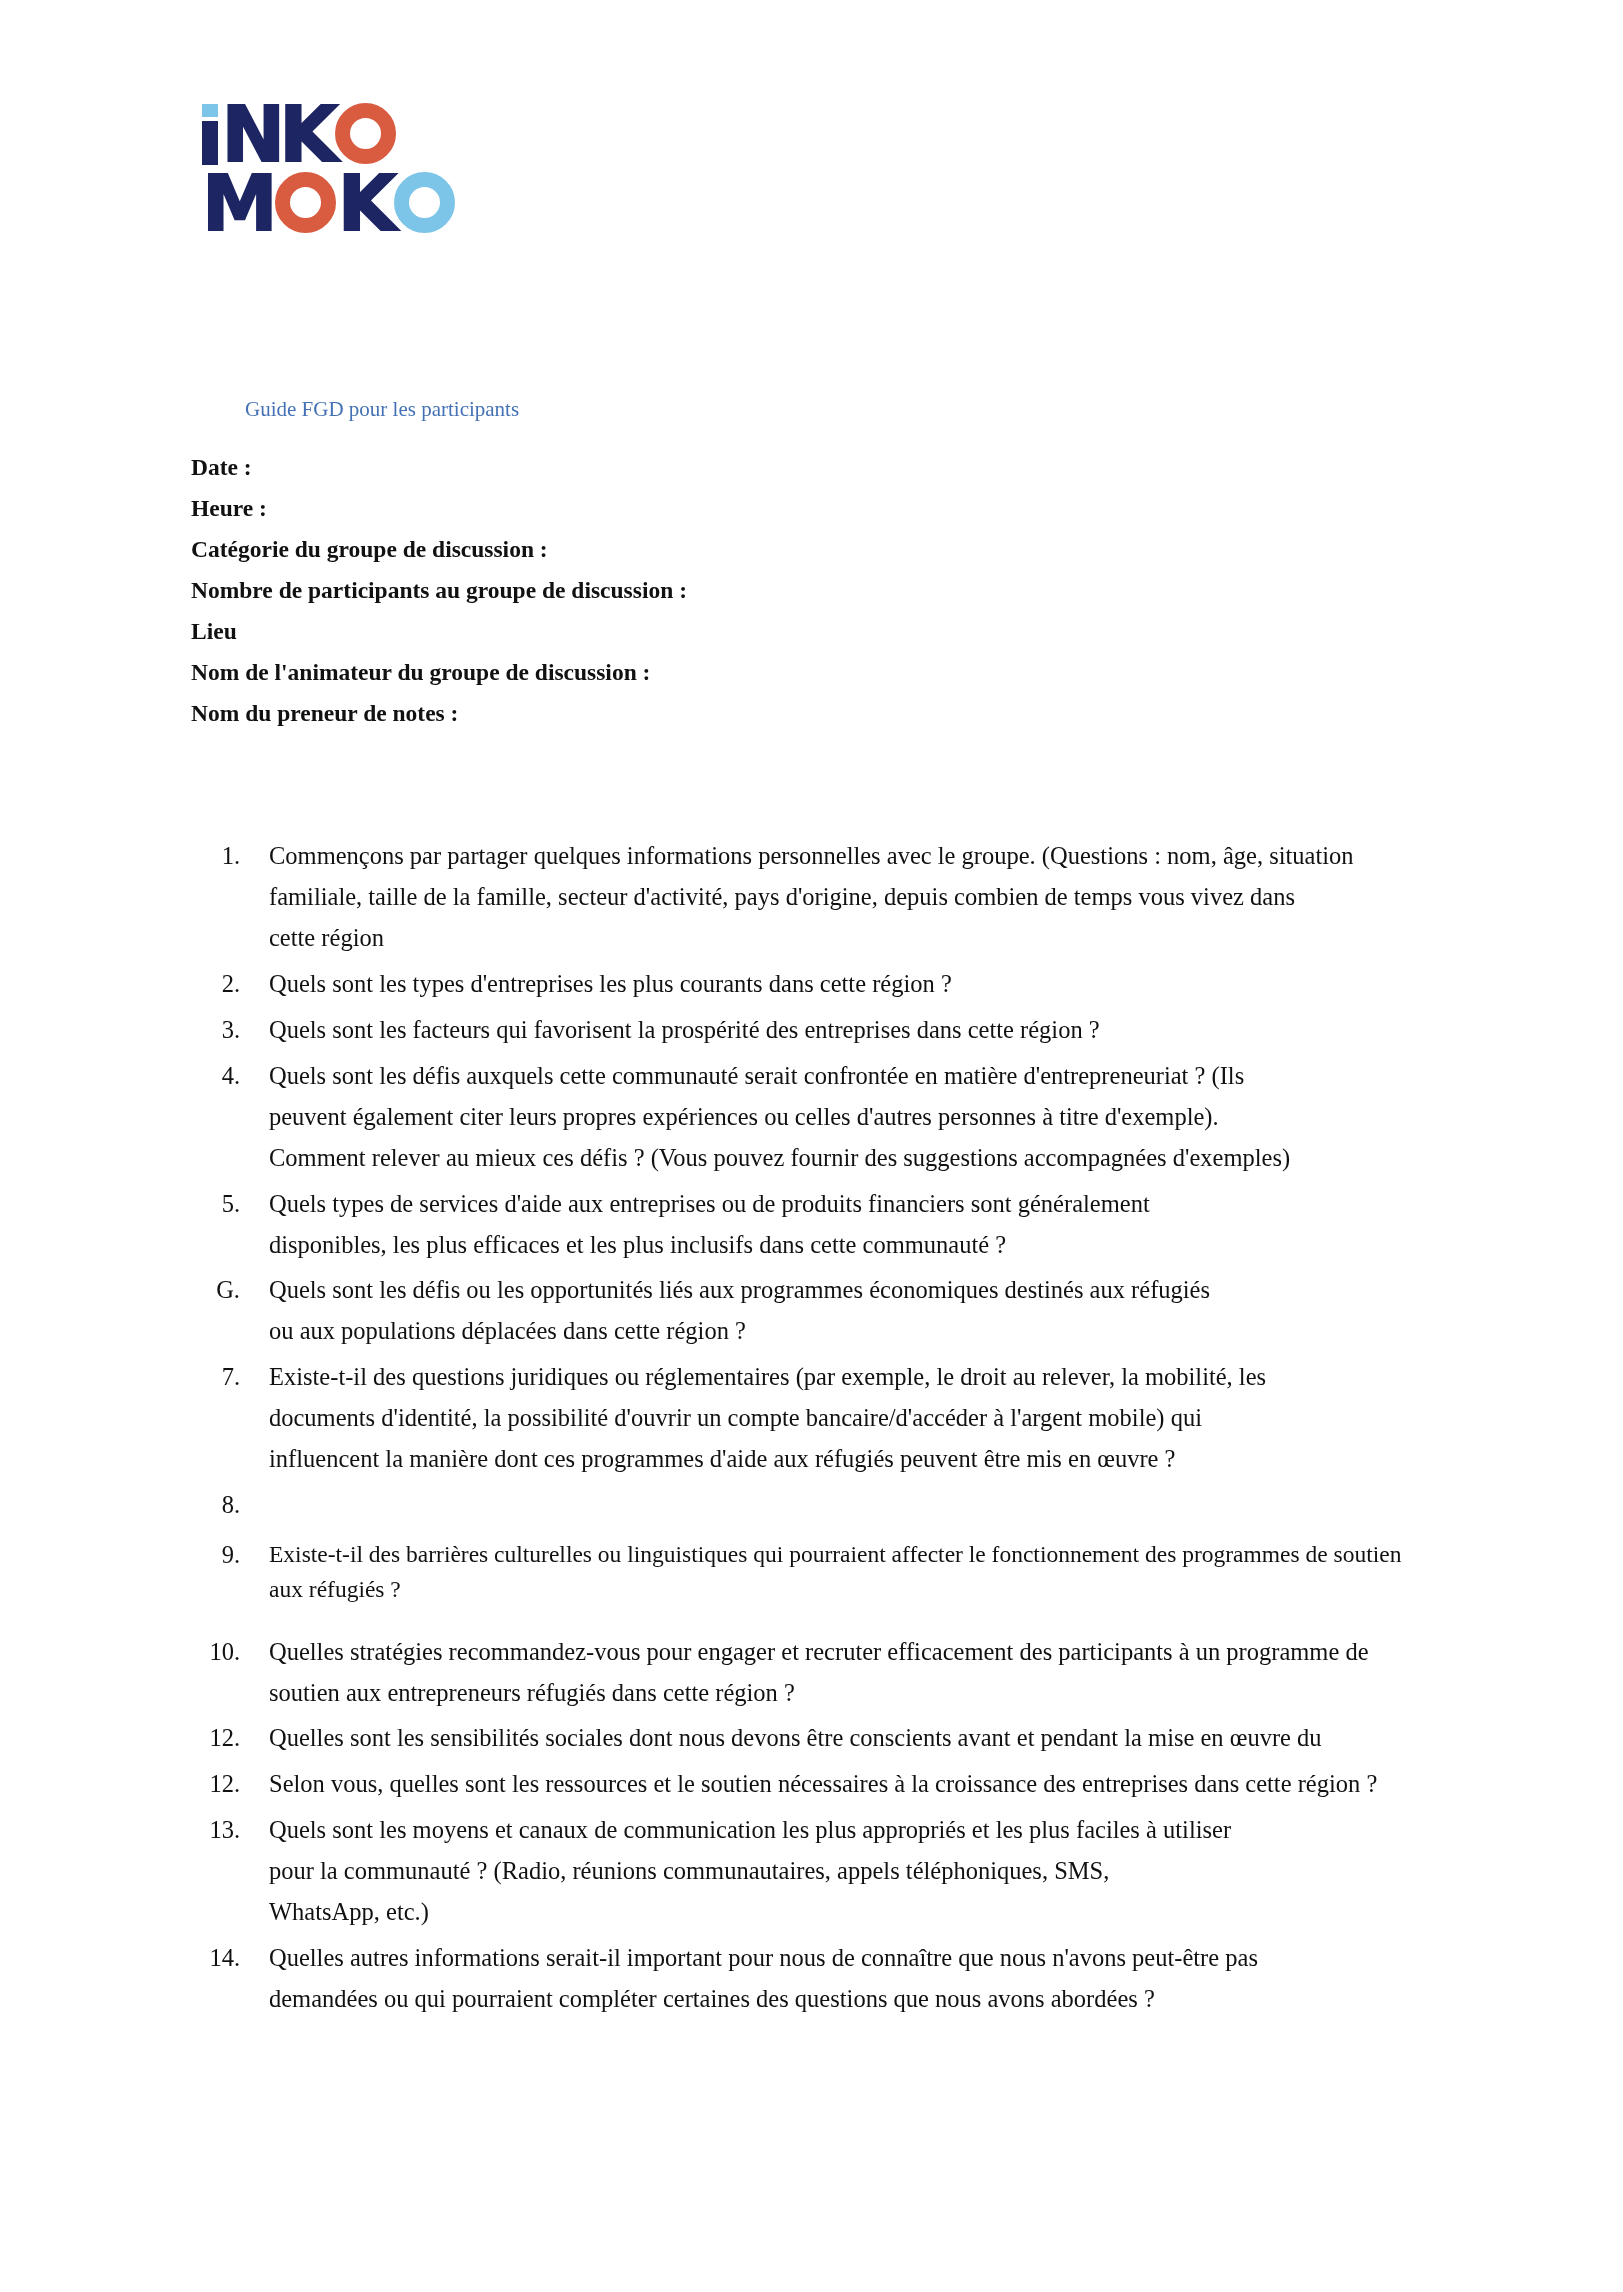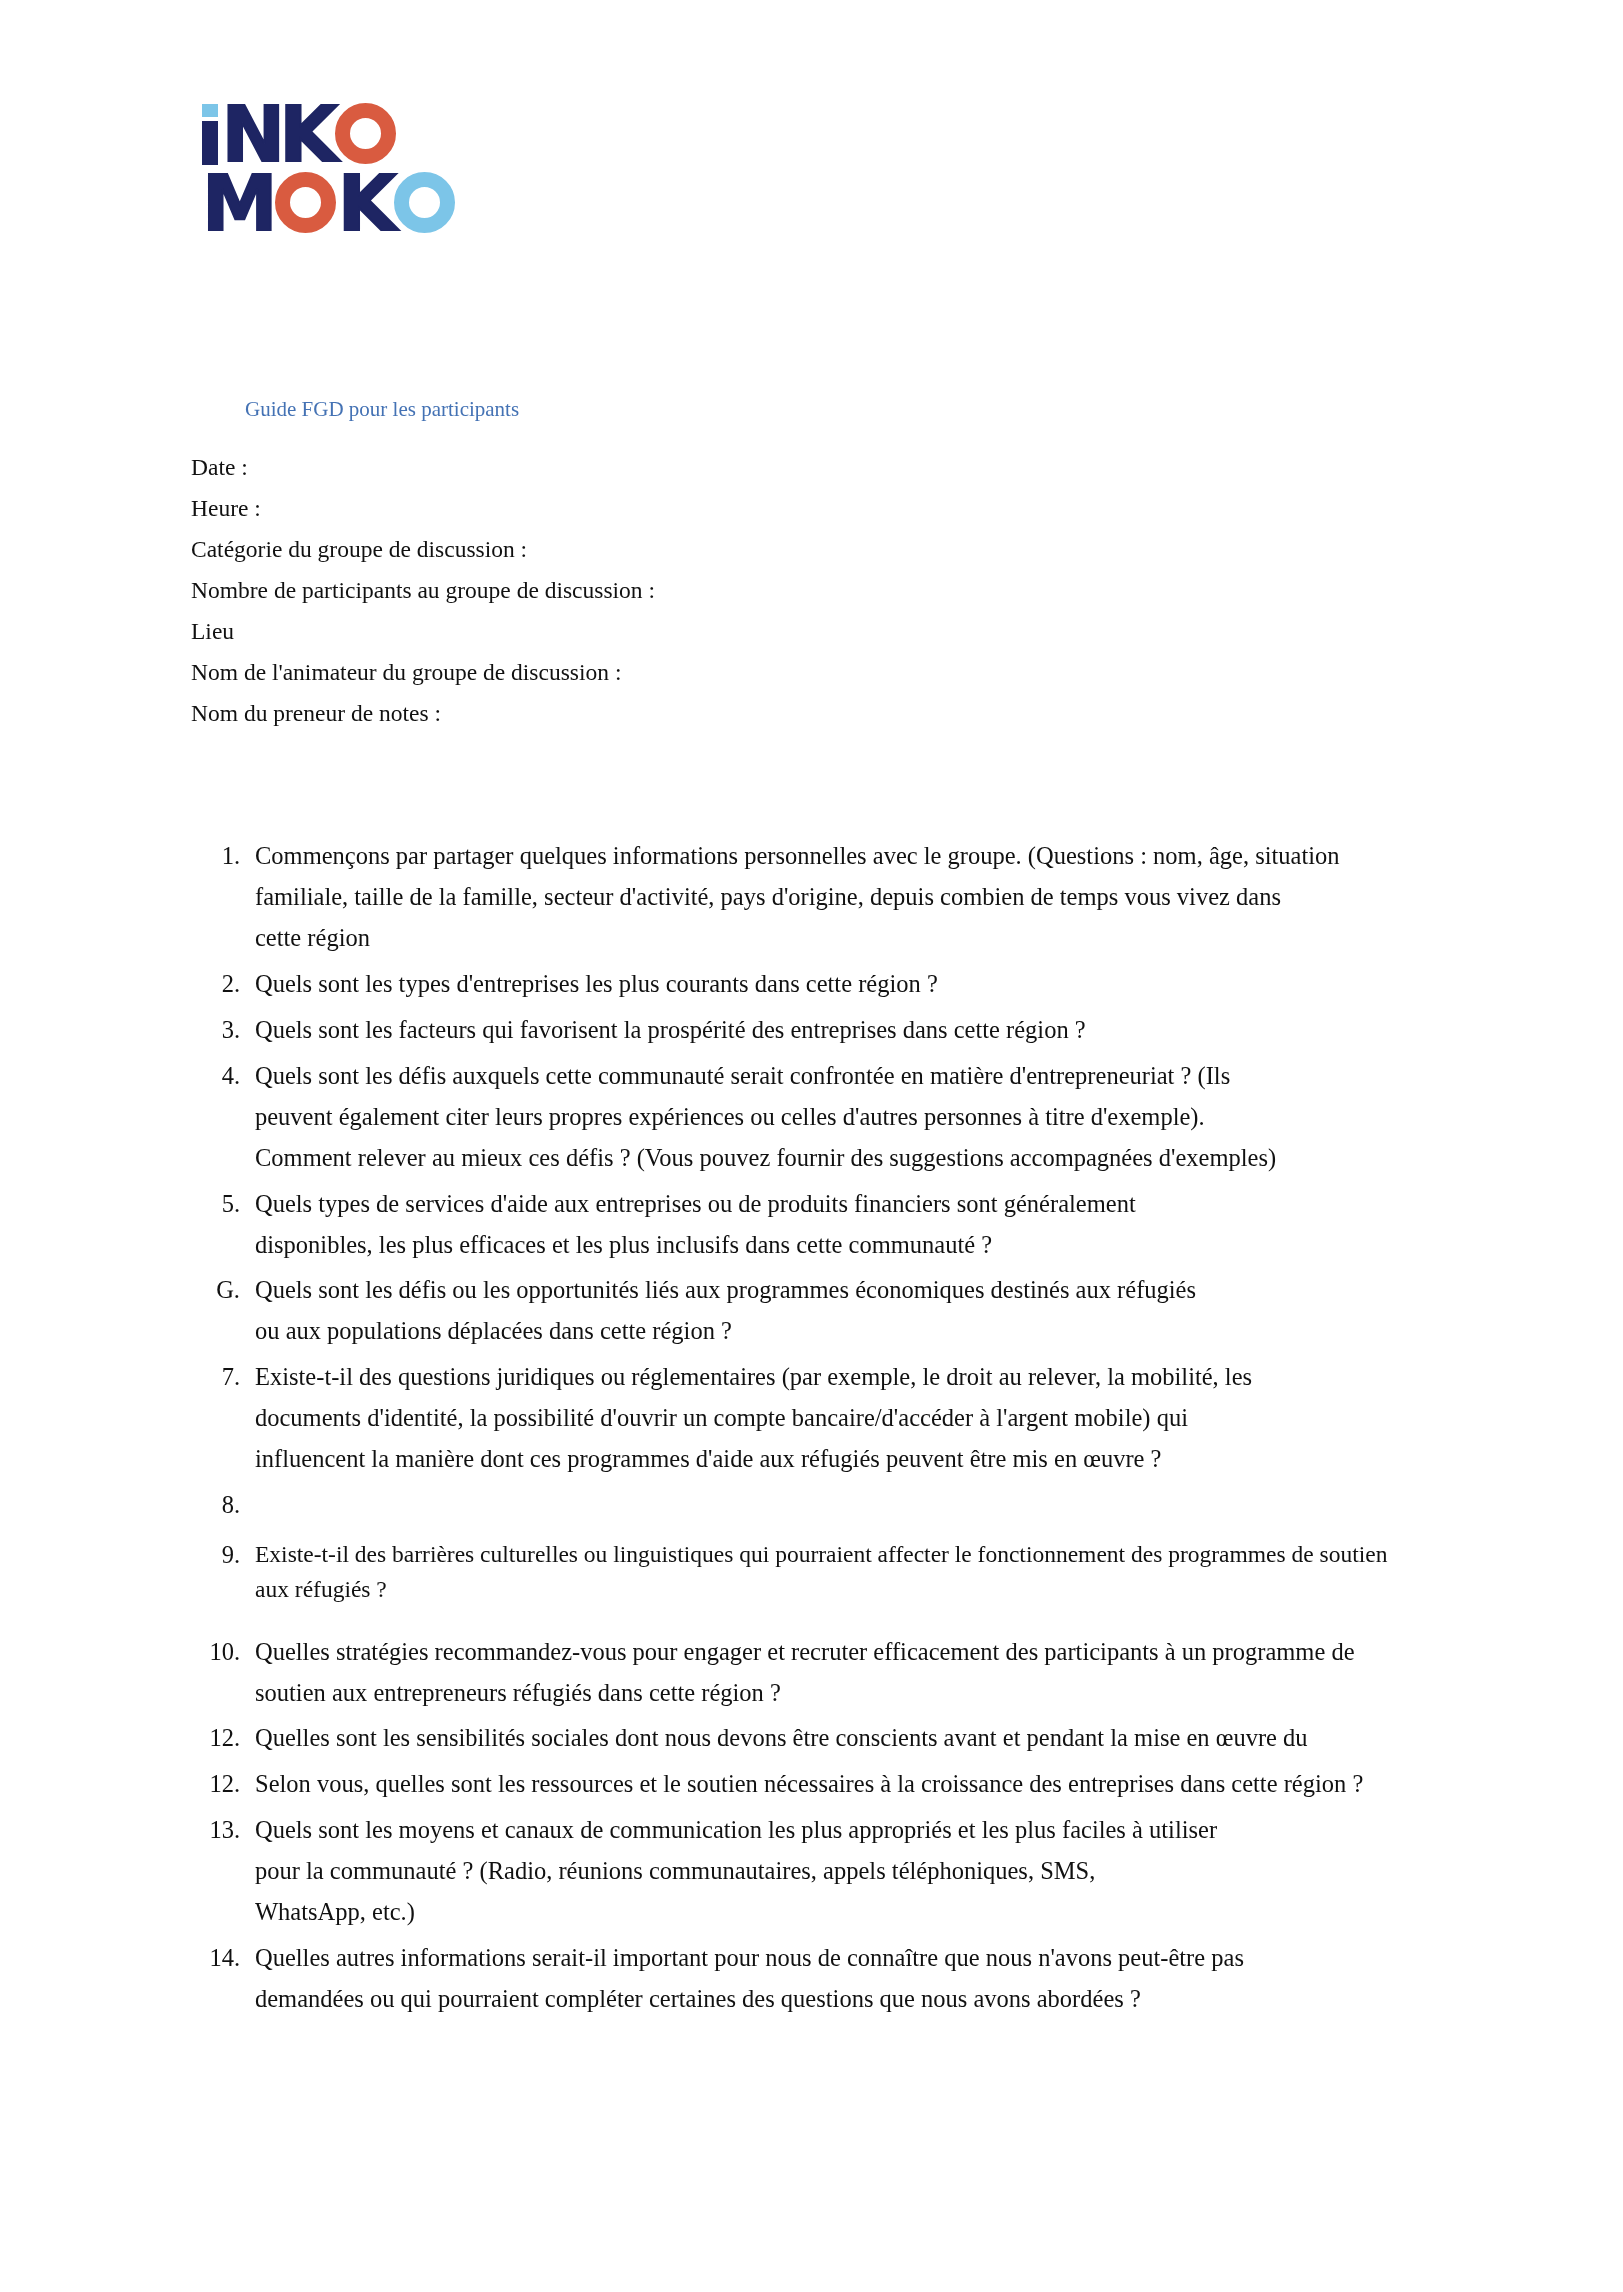--- a/index.html
+++ b/index.html
@@ -44,34 +44,34 @@
     position:absolute;left:245px;top:388px;
     font-size:21px;line-height:43px;color:var(--title-blue);
     white-space:nowrap;
     font-family:Liberation Serif, serif;
   }
 
   
   .meta{position:absolute;left:191px;top:447px;}
   .meta-line{
     height:41px;line-height:41px;white-space:nowrap;
-    font-weight:normal;font-size:23.5px;color:#111;
+    font-weight:bold;font-size:23.5px;color:#111;
   }
 
   
   .questions{position:absolute;left:0;top:835px;width:1623px;}
   .q-item{display:flex;margin-top:4.9px;}
   .q-item.first{margin-top:0;}
   .q-item.mt12{margin-top:11.8px;}
   .q-item.gap-before{margin-top:23.5px;}
   .q-marker{
     flex:0 0 240px;width:240px;text-align:right;
     font-size:24.5px;line-height:41px;color:#111;
   }
-  .q-text{margin-left:15px;}
+  .q-text{margin-left:29px;}
   .q-line{
     height:41px;line-height:41px;white-space:nowrap;
     font-size:24.5px;color:#111;
   }
   .q-item.tight .q-line{height:35px;line-height:35px;font-size:23.5px;}
   .q-item.tight .q-marker{line-height:35px;}
 </style>
 </head>
 <body>
 

